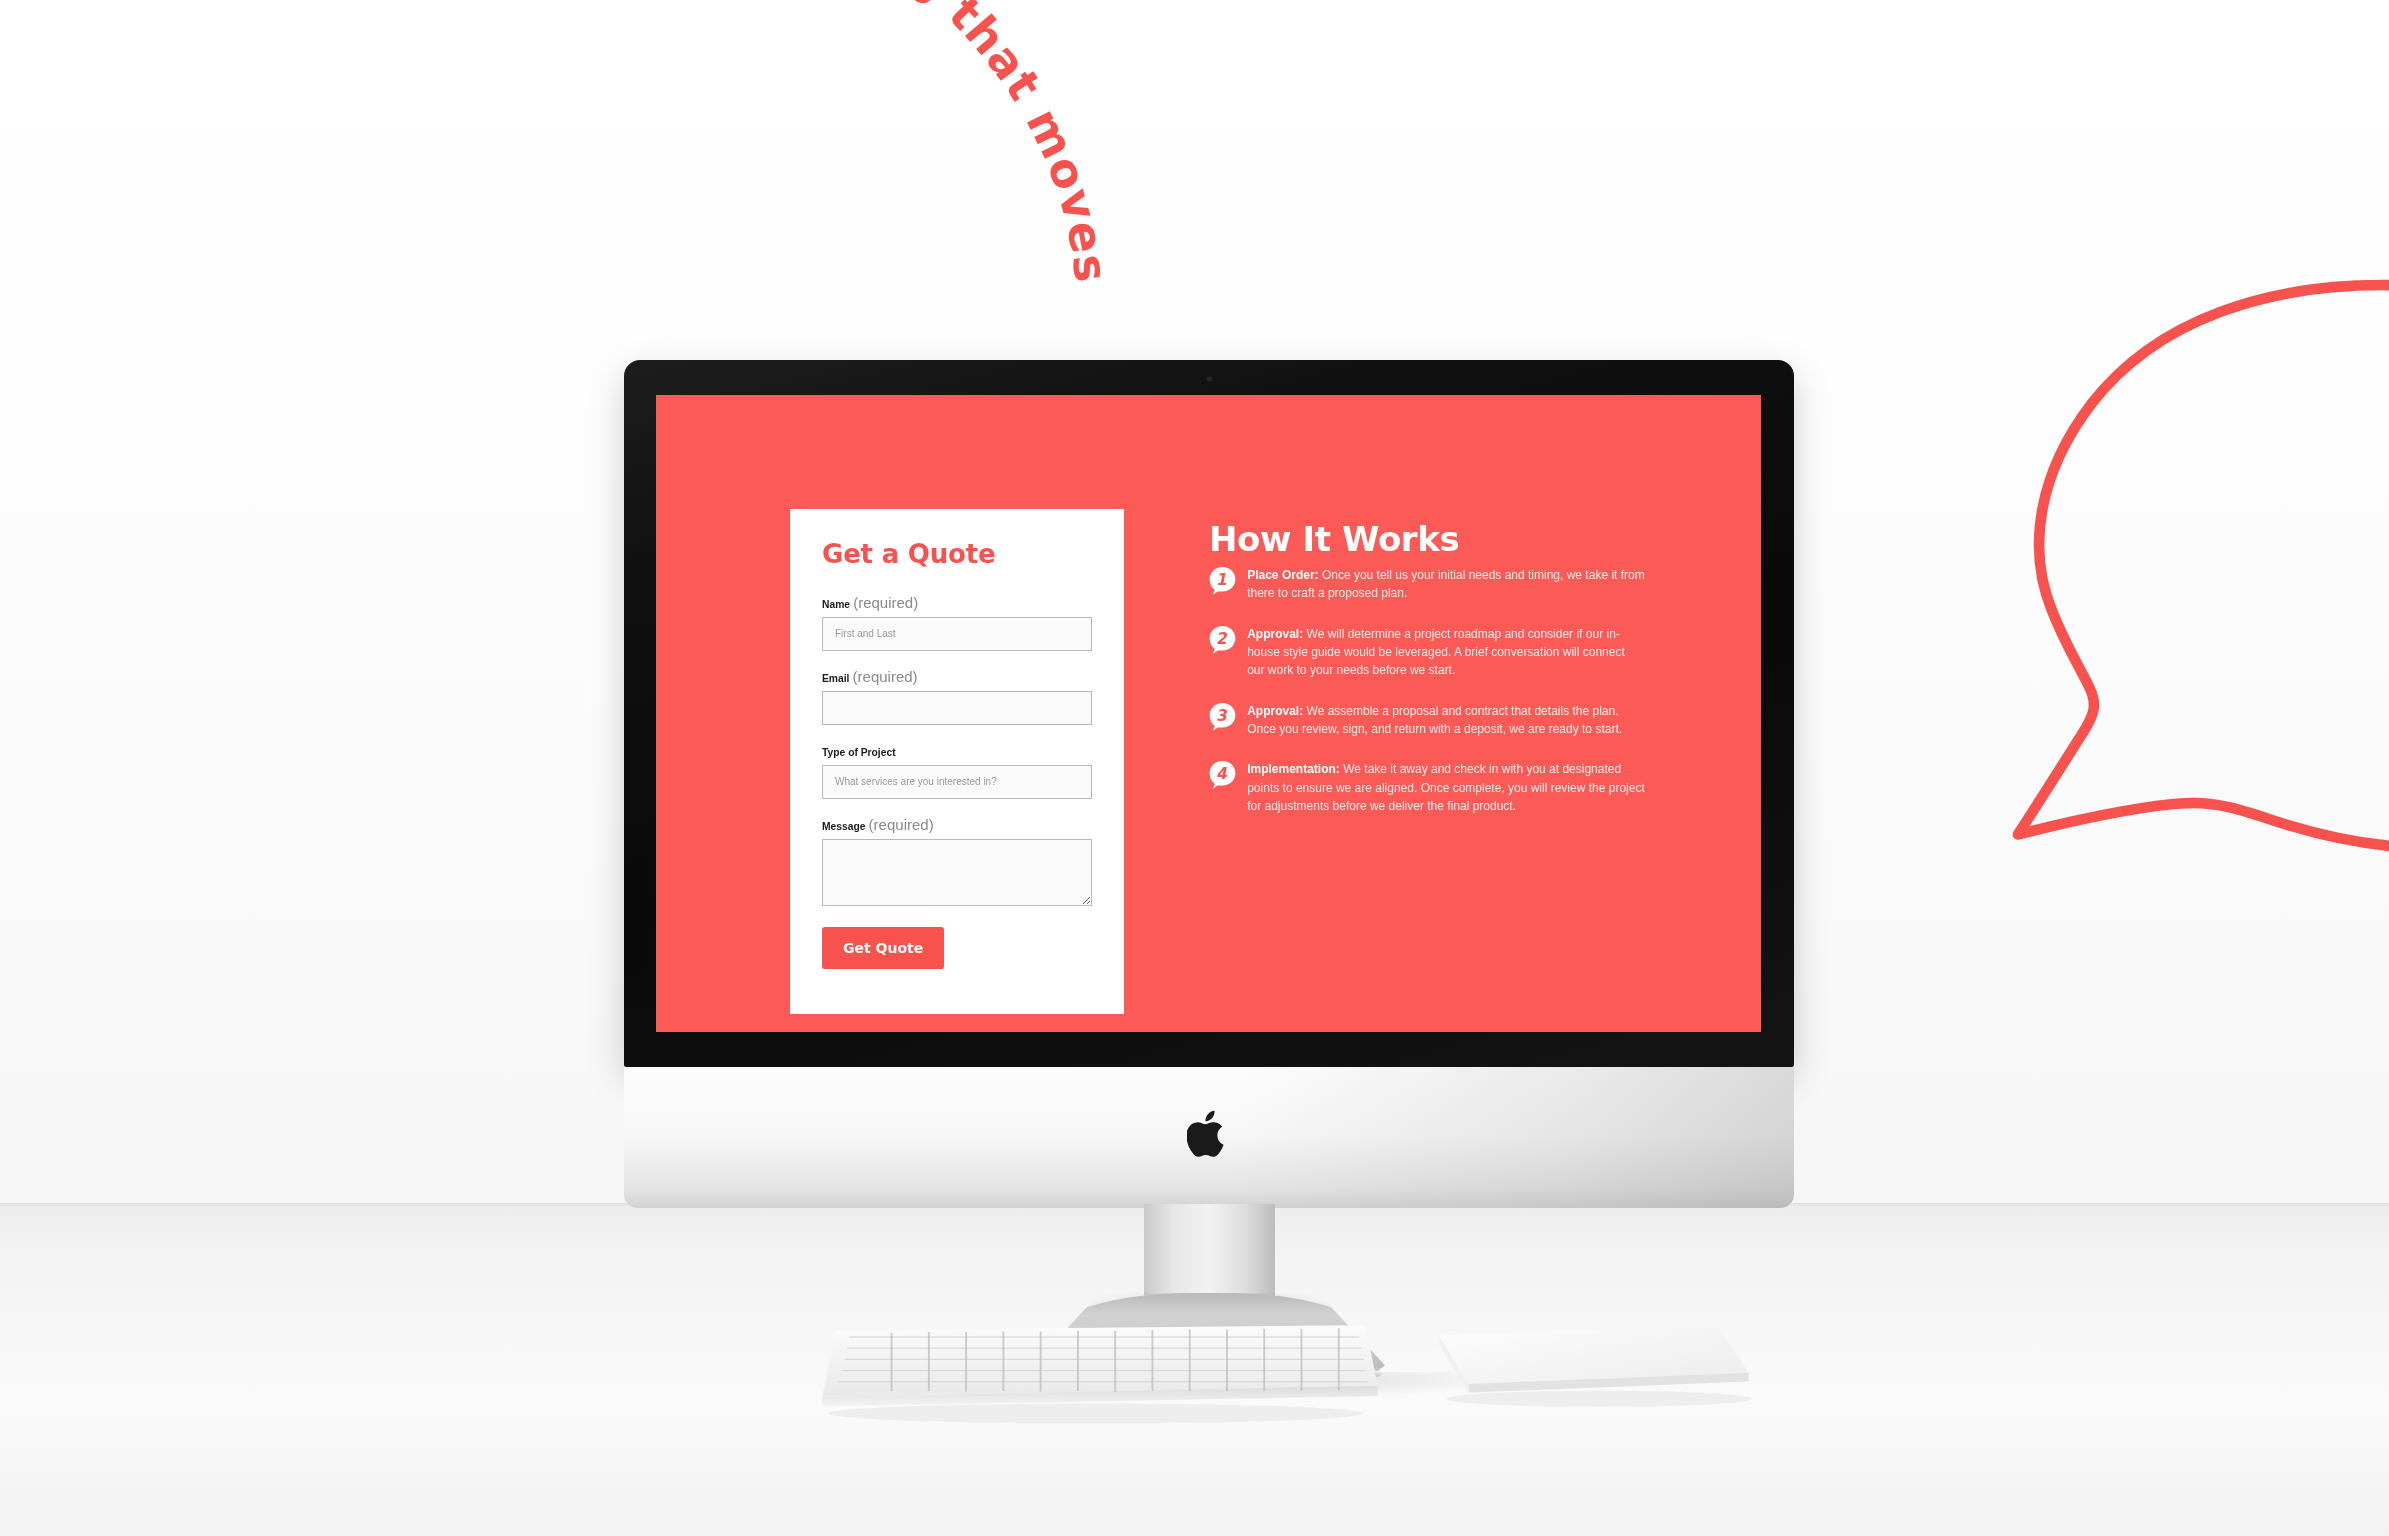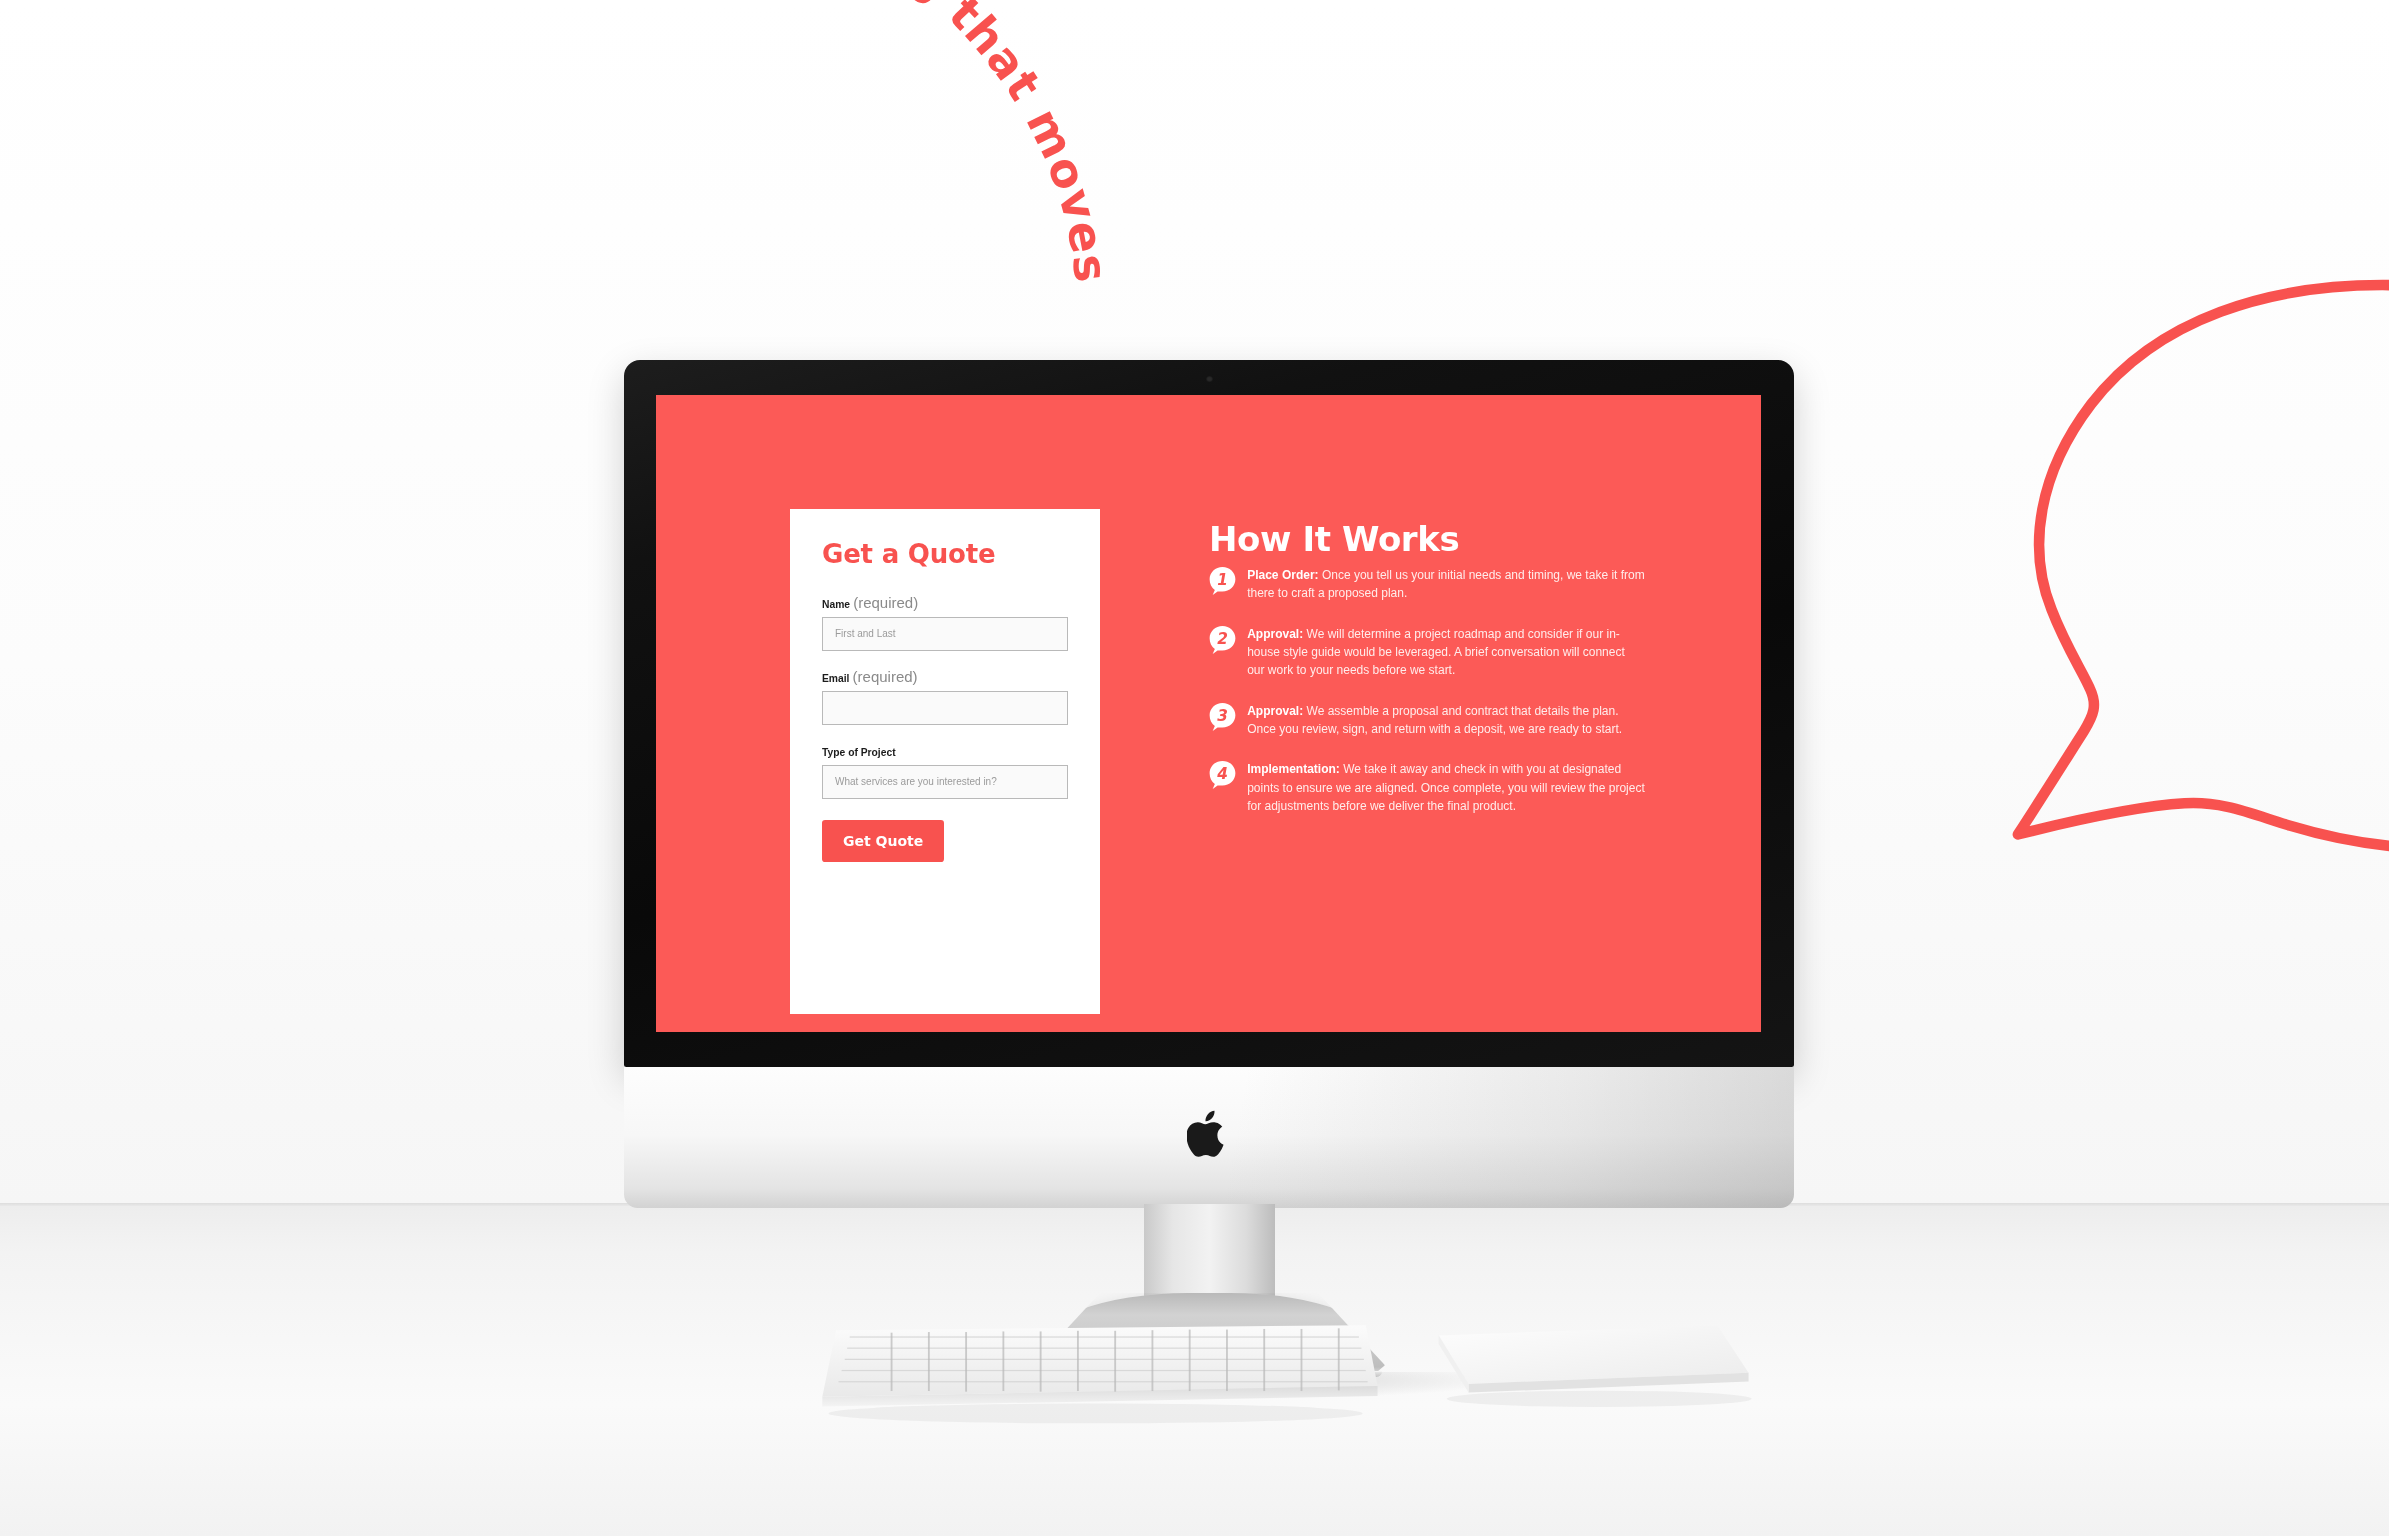--- a/index.html
+++ b/index.html
@@ -104,21 +104,21 @@
   }
 
   
   .page {
     position: absolute; left: 0; top: 0; width: 1105px; height: 637px;
     display: flex;
     padding: 70px 0 0 0;
   }
   .form-card {
     position: absolute; left: 134px; top: 114px;
-    width: 310px; height: 505px;
+    width: 334px; height: 505px;
     background: #ffffff;
     padding: 30px 32px 0 32px;
   }
   .form-title {
     color: #f8524f;
     font-family: "DejaVu Sans", sans-serif;
     font-size: 26px;
     font-weight: 700;
     letter-spacing: -0.2px;
     margin-bottom: 25px;
@@ -271,20 +271,26 @@
               <input type="text" placeholder="" style="">
             </div>
 
             <div class="field">
               <div class="field-label">
                 <span>Type of Project</span><span class="req"></span>
               </div>
               <input type="text" placeholder="What services are you interested in?" style="">
             </div>
 
+            <div class="field">
+              <div class="field-label">
+                <span>Message</span><span class="req">(required)</span>
+              </div>
+              <textarea placeholder="" style=""></textarea>
+            </div>
 
             <button class="submit-btn" type="button">Get Quote</button>
           </form>
 
           <div class="how-col">
             <div class="how-title">How It Works</div>
 
             <div class="step">
               <span class="step-badge">
                 <svg viewBox="0 0 44 48" xmlns="http://www.w3.org/2000/svg">

